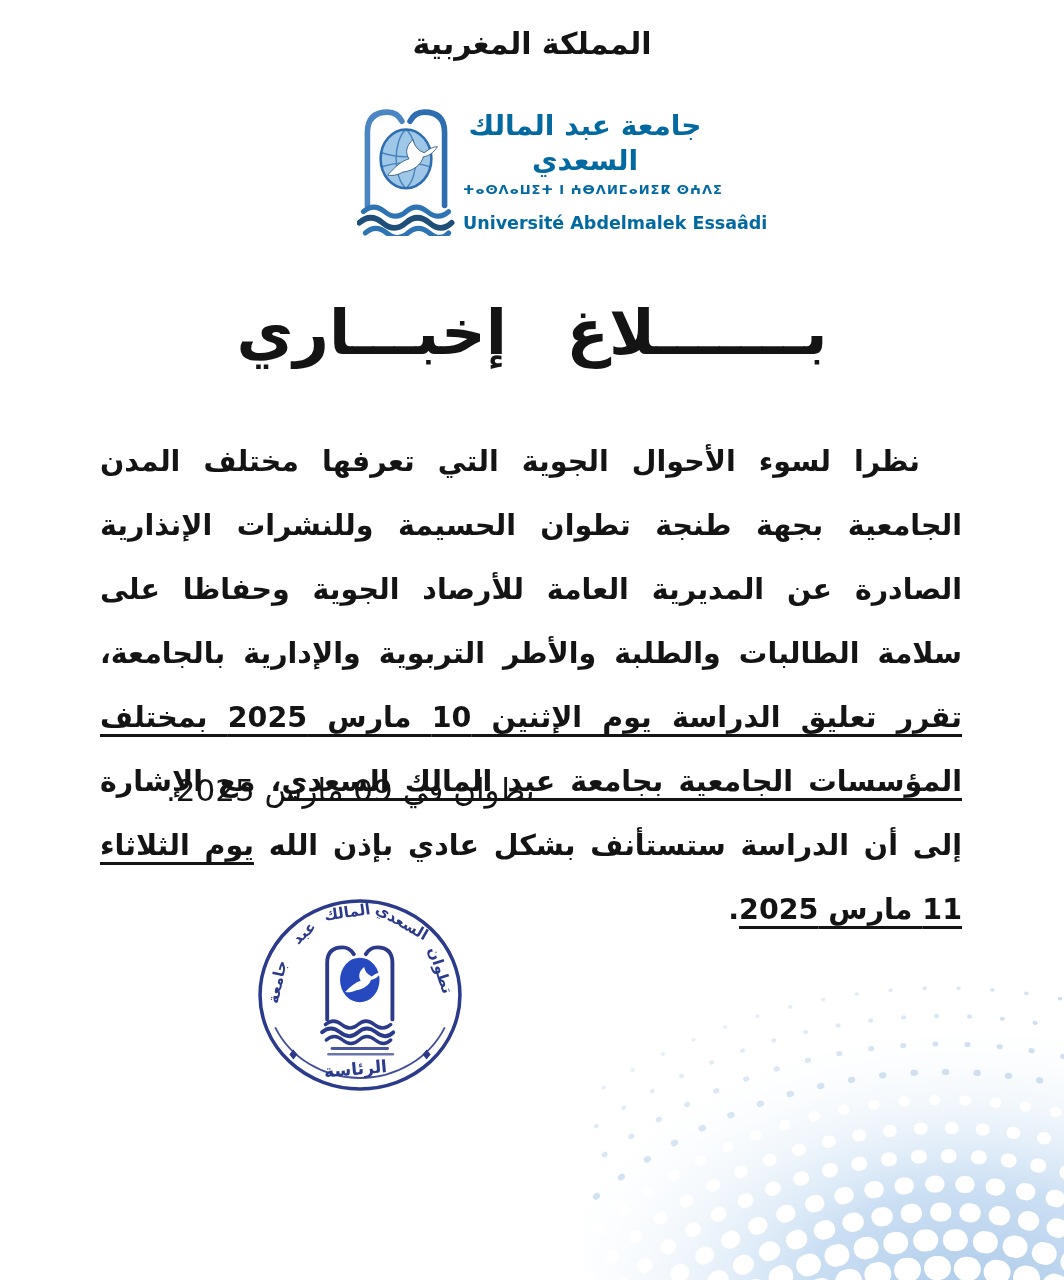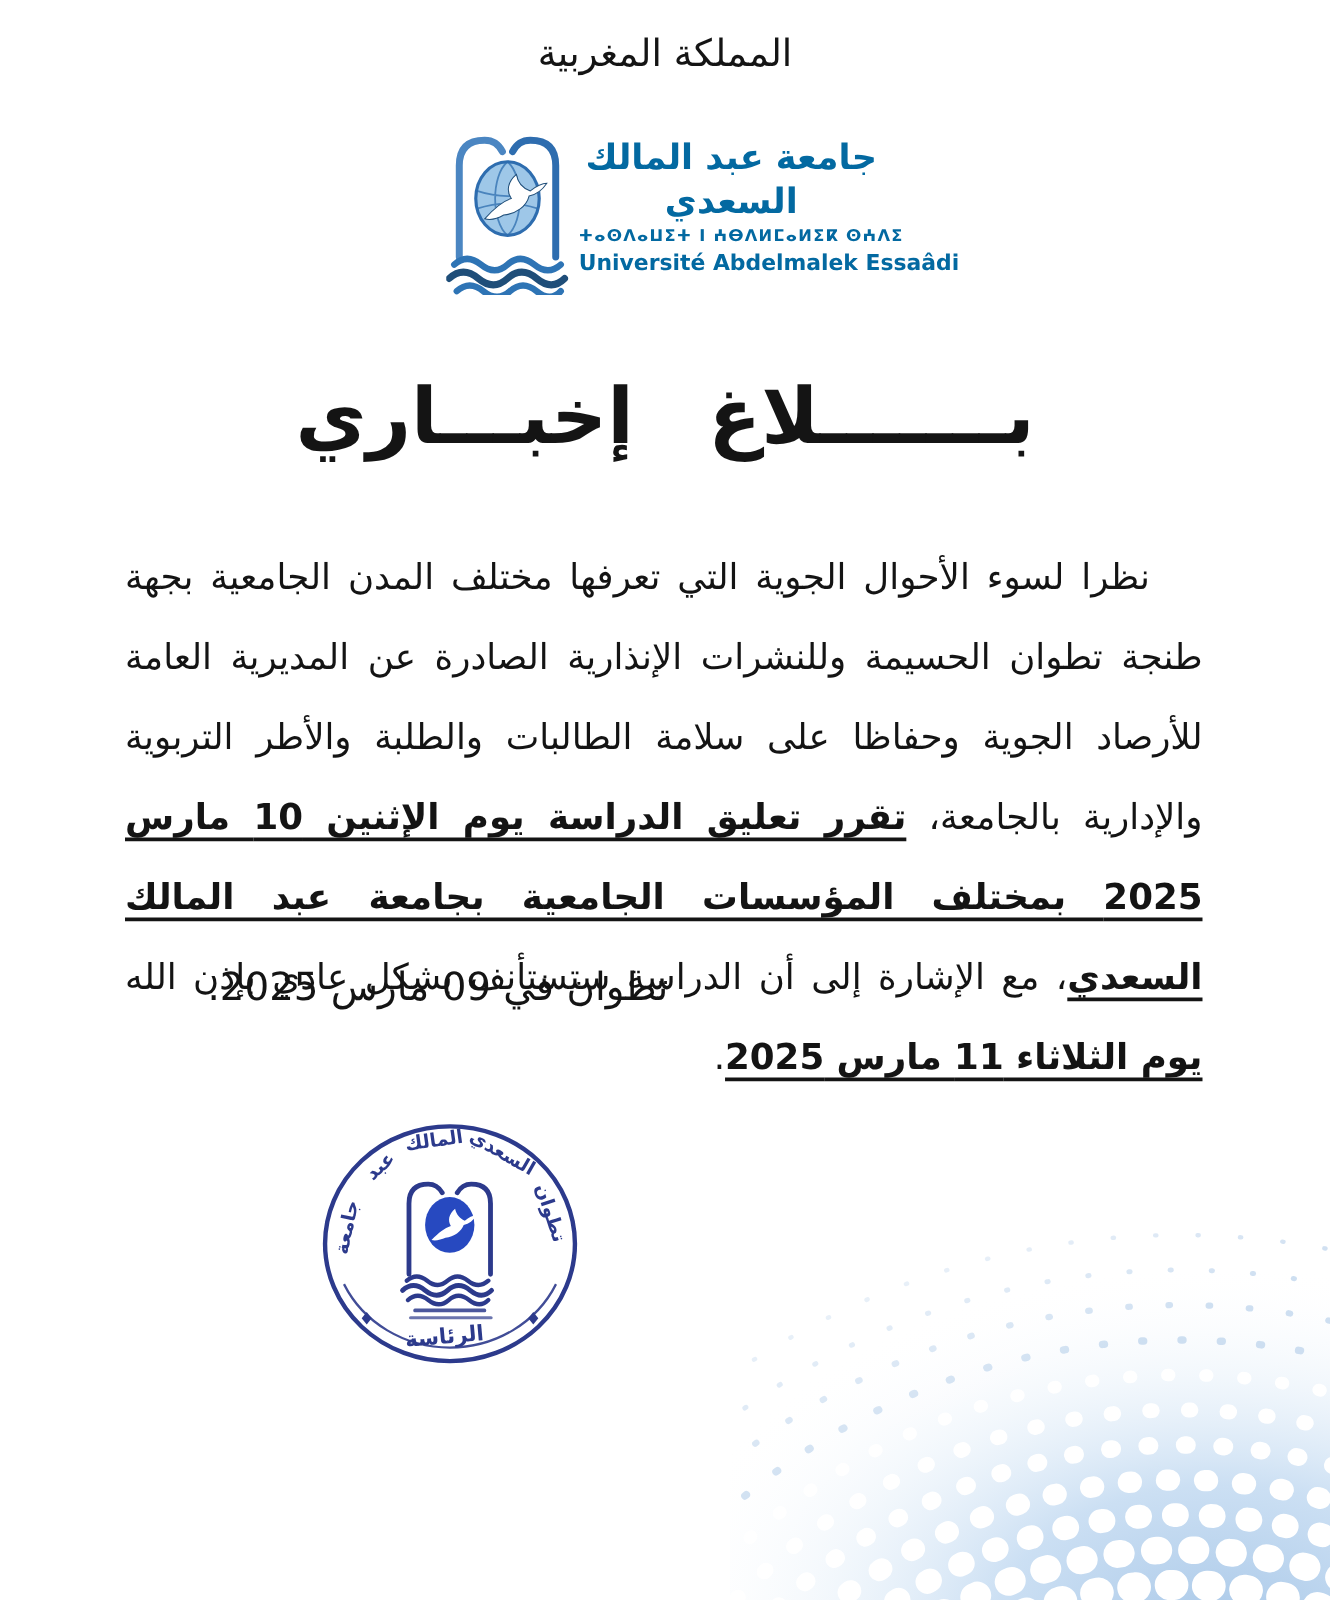--- a/index.html
+++ b/index.html
@@ -5,42 +5,42 @@
   html,body{margin:0;padding:0;}
   body{
     width:1064px;height:1280px;
     background:#ffffff;
     font-family:"DejaVu Sans", sans-serif;
     position:relative;overflow:hidden;
     color:#141414;
   }
   .kingdom{
     position:absolute;top:26px;left:0;width:100%;
-    text-align:center;font-size:30px;font-weight:normal;direction:rtl;
+    text-align:center;font-size:30px;font-weight:bold;direction:rtl;
   }
   .logo-block{
     position:absolute;top:102px;left:50%;transform:translateX(-50%);
     display:flex;align-items:flex-start;gap:8px;
   }
   .logo-mark{flex:0 0 auto;}
   .logo-text{width:244px;text-align:center;color:#0369a1;padding-top:6px;}
   .logo-ar{font-size:28px;font-weight:bold;direction:rtl;line-height:1.25;}
   .logo-tif{font-size:13px;font-weight:bold;letter-spacing:1px;margin-top:4px;white-space:nowrap;}
-  .logo-fr{font-size:17.5px;font-weight:bold;margin-top:4px;white-space:nowrap;}
+  .logo-fr{font-size:17.5px;font-weight:bold;margin-top:16px;white-space:nowrap;}
   .doc-title{
     position:absolute;top:296px;left:0;width:100%;margin:0;
     text-align:center;font-size:62px;font-weight:bold;direction:rtl;
     word-spacing:38px;letter-spacing:1px;
   }
   .body-text{
     position:absolute;top:430px;right:102px;width:862px;margin:0;
     direction:rtl;text-align:justify;
     font-size:28.5px;line-height:64px;text-indent:42px;
   }
-  .seg{font-weight:normal;}
+  .seg{font-weight:bold;}
   .seg.bu{
     font-weight:bold;text-decoration:underline;
     text-decoration-thickness:2.5px;text-underline-offset:7px;
     text-decoration-skip-ink:none;
   }
   .date-line{
     position:absolute;top:772px;left:166px;
     direction:rtl;font-size:31px;font-weight:normal;text-align:right;
   }
   .stamp{position:absolute;top:896px;left:255px;}

